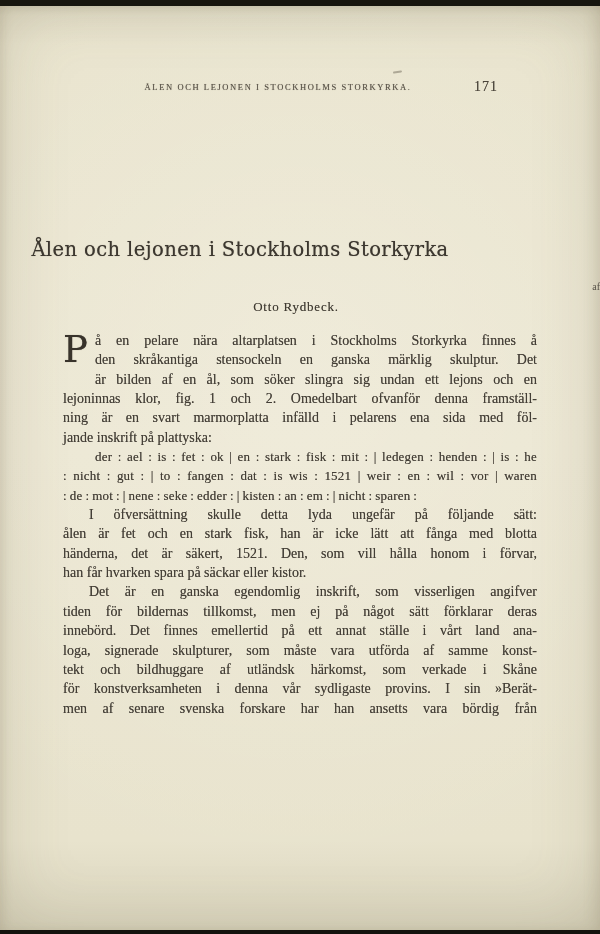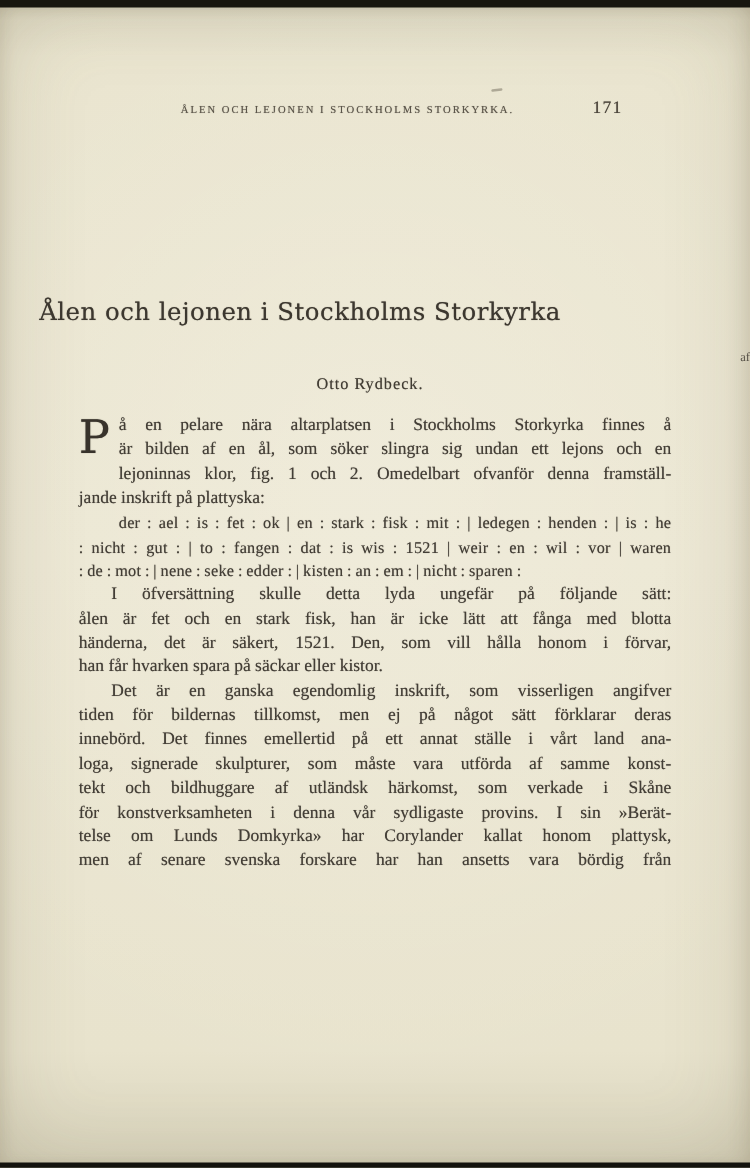--- a/index.html
+++ b/index.html
@@ -64,22 +64,24 @@
 
   <div class="article-title">Ålen och lejonen i Stockholms Storkyrka</div>
   <div class="byline-prefix">af</div>
   <div class="author">Otto Rydbeck.</div>
 
   <div class="bodytext">
     <span class="dropcap">P</span>
 
     <div>
       <div class="line">å en pelare nära altarplatsen i Stockholms Storkyrka finnes å</div>
+      <div class="line">den skråkantiga stensockeln en ganska märklig skulptur. Det</div>
       <div class="line">är bilden af en ål, som söker slingra sig undan ett lejons och en</div>
       <div class="line">lejoninnas klor, fig. 1 och 2.  Omedelbart ofvanför denna framställ-</div>
+      <div class="line">ning är en svart marmorplatta infälld i pelarens ena sida med föl-</div>
       <div class="line flush">jande inskrift på plattyska:</div>
     </div>
 
     <div class="inscription">
       <div class="line ind-big">der : ael : is : fet : ok | en : stark : fisk : mit : | ledegen : henden : | is : he</div>
       <div class="line">: nicht : gut : | to : fangen : dat : is wis : 1521 | weir : en : wil : vor | waren</div>
       <div class="line flush">: de : mot : | nene : seke : edder : | kisten : an : em : | nicht : sparen :</div>
     </div>
 
     <div>
@@ -89,17 +91,16 @@
       <div class="line flush">han får hvarken spara på säckar eller kistor.</div>
     </div>
 
     <div>
       <div class="line ind">Det är en ganska egendomlig inskrift, som visserligen angifver</div>
       <div class="line">tiden för bildernas tillkomst, men ej på något sätt förklarar deras</div>
       <div class="line">innebörd.  Det finnes emellertid på ett annat ställe i vårt land ana-</div>
       <div class="line">loga, signerade skulpturer, som måste vara utförda af samme konst-</div>
       <div class="line">tekt och bildhuggare af utländsk härkomst, som verkade i Skåne</div>
       <div class="line">för konstverksamheten i denna vår sydligaste provins.  I sin »Berät-</div>
-      <div class="line">telse om Lunds Domkyrka» har Corylander kallat honom plattysk,</div>
       <div class="line">men af senare svenska forskare har han ansetts vara bördig från</div>
     </div>
   </div>
 </div>
 
 </body></html>

